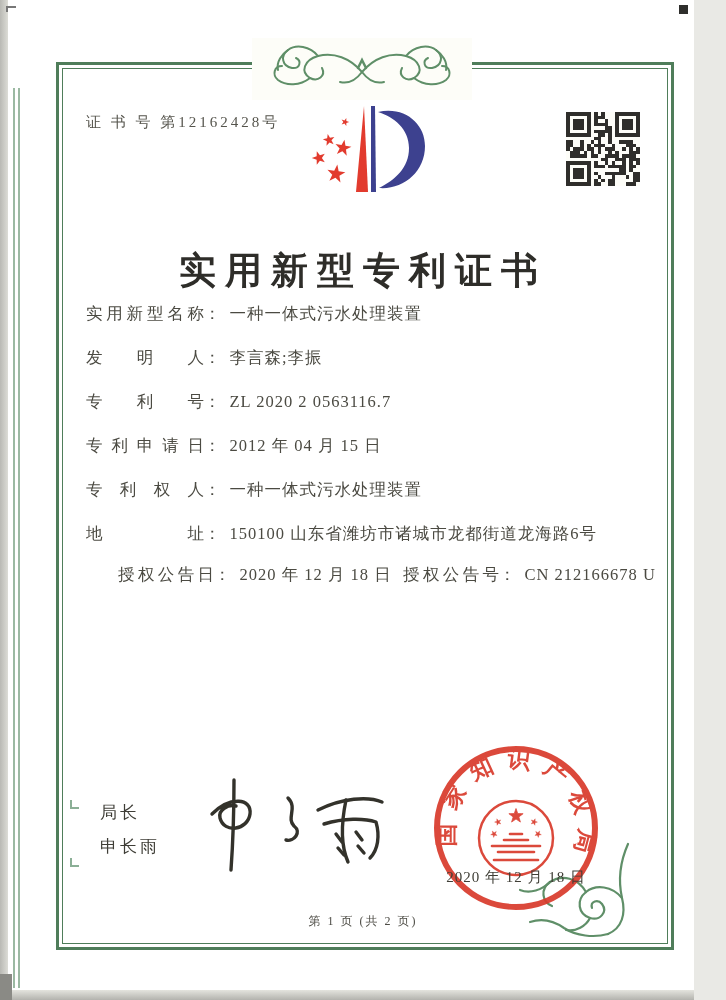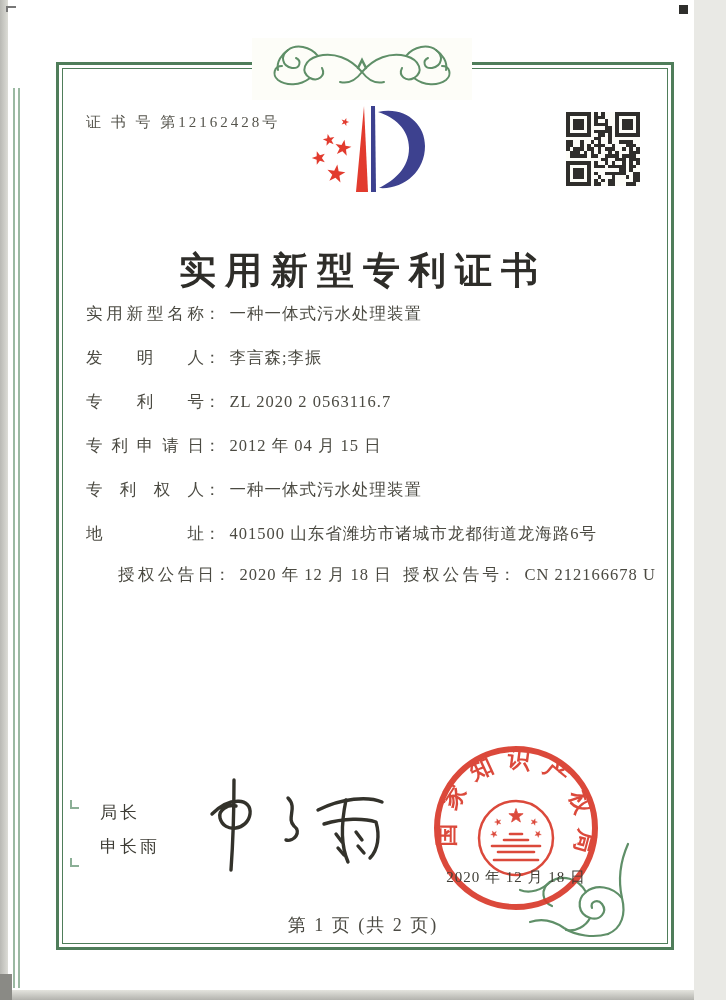--- a/index.html
+++ b/index.html
@@ -36,21 +36,21 @@
 
   .paras{position:absolute;left:88px;top:594px;width:578px;font-size:15.5px;line-height:27px;color:#4e4d44;}
   .paras p{margin:0;text-indent:2em;letter-spacing:.5px;}
 
   .director{position:absolute;left:100px;top:796px;font-size:17px;color:#3e3d36;letter-spacing:3px;line-height:34px;}
   .signature{position:absolute;left:196px;top:770px;width:200px;height:110px;}
 
   .seal{position:absolute;left:428px;top:742px;width:176px;height:176px;}
   .seal-date{position:absolute;left:430px;top:868px;width:172px;text-align:center;font-size:15px;color:#3f3e36;letter-spacing:1px;z-index:3;}
 
-  .page-info{position:absolute;left:0;top:913px;width:726px;text-align:center;font-size:18px;color:#4c4b44;letter-spacing:2px;}
+  .page-info{position:absolute;left:0;top:913px;width:726px;text-align:center;font-size:12px;color:#4c4b44;letter-spacing:2px;}
   .footer-note{position:absolute;left:0;top:958px;width:726px;text-align:center;font-size:13.5px;color:#6f6e66;letter-spacing:3px;}
 </style>
 </head>
 <body>
 
 <div class="stage">
 
   <div class="scan-left-edge"></div>
   <div class="scan-bottom-edge"></div>
   <div class="scan-corner-mark"></div>
@@ -282,21 +282,21 @@
     <div class="frow" style="top:88px;">
       <span class="flabel">专利号</span><span class="fcolon">：</span><span class="fvalue">ZL 2020 2 0563116.7</span>
     </div>
     <div class="frow" style="top:132px;">
       <span class="flabel">专利申请日</span><span class="fcolon">：</span><span class="fvalue">2012 年 04 月 15 日</span>
     </div>
     <div class="frow" style="top:176px;">
       <span class="flabel">专利权人</span><span class="fcolon">：</span><span class="fvalue">一种一体式污水处理装置</span>
     </div>
     <div class="frow" style="top:220px;">
-      <span class="flabel">地址</span><span class="fcolon">：</span><span class="fvalue">401500 山东省潍坊市诸城市龙都街道龙海路6号</span>
+      <span class="flabel">地址</span><span class="fcolon">：</span><span class="fvalue">150100 山东省潍坊市诸城市龙都街道龙海路6号</span>
     </div>
     <div class="frow" style="top:261px;margin-left:32px;">
       <span class="flabel" style="width:96px;">授权公告日</span><span class="fcolon">：</span><span class="fvalue">2020 年 12 月 18 日</span>
       <span class="grant2">
         <span class="flabel">授权公告号</span><span class="fcolon">：</span><span class="fvalue">CN 212166678 U</span>
       </span>
     </div>
   </div>
 
 

